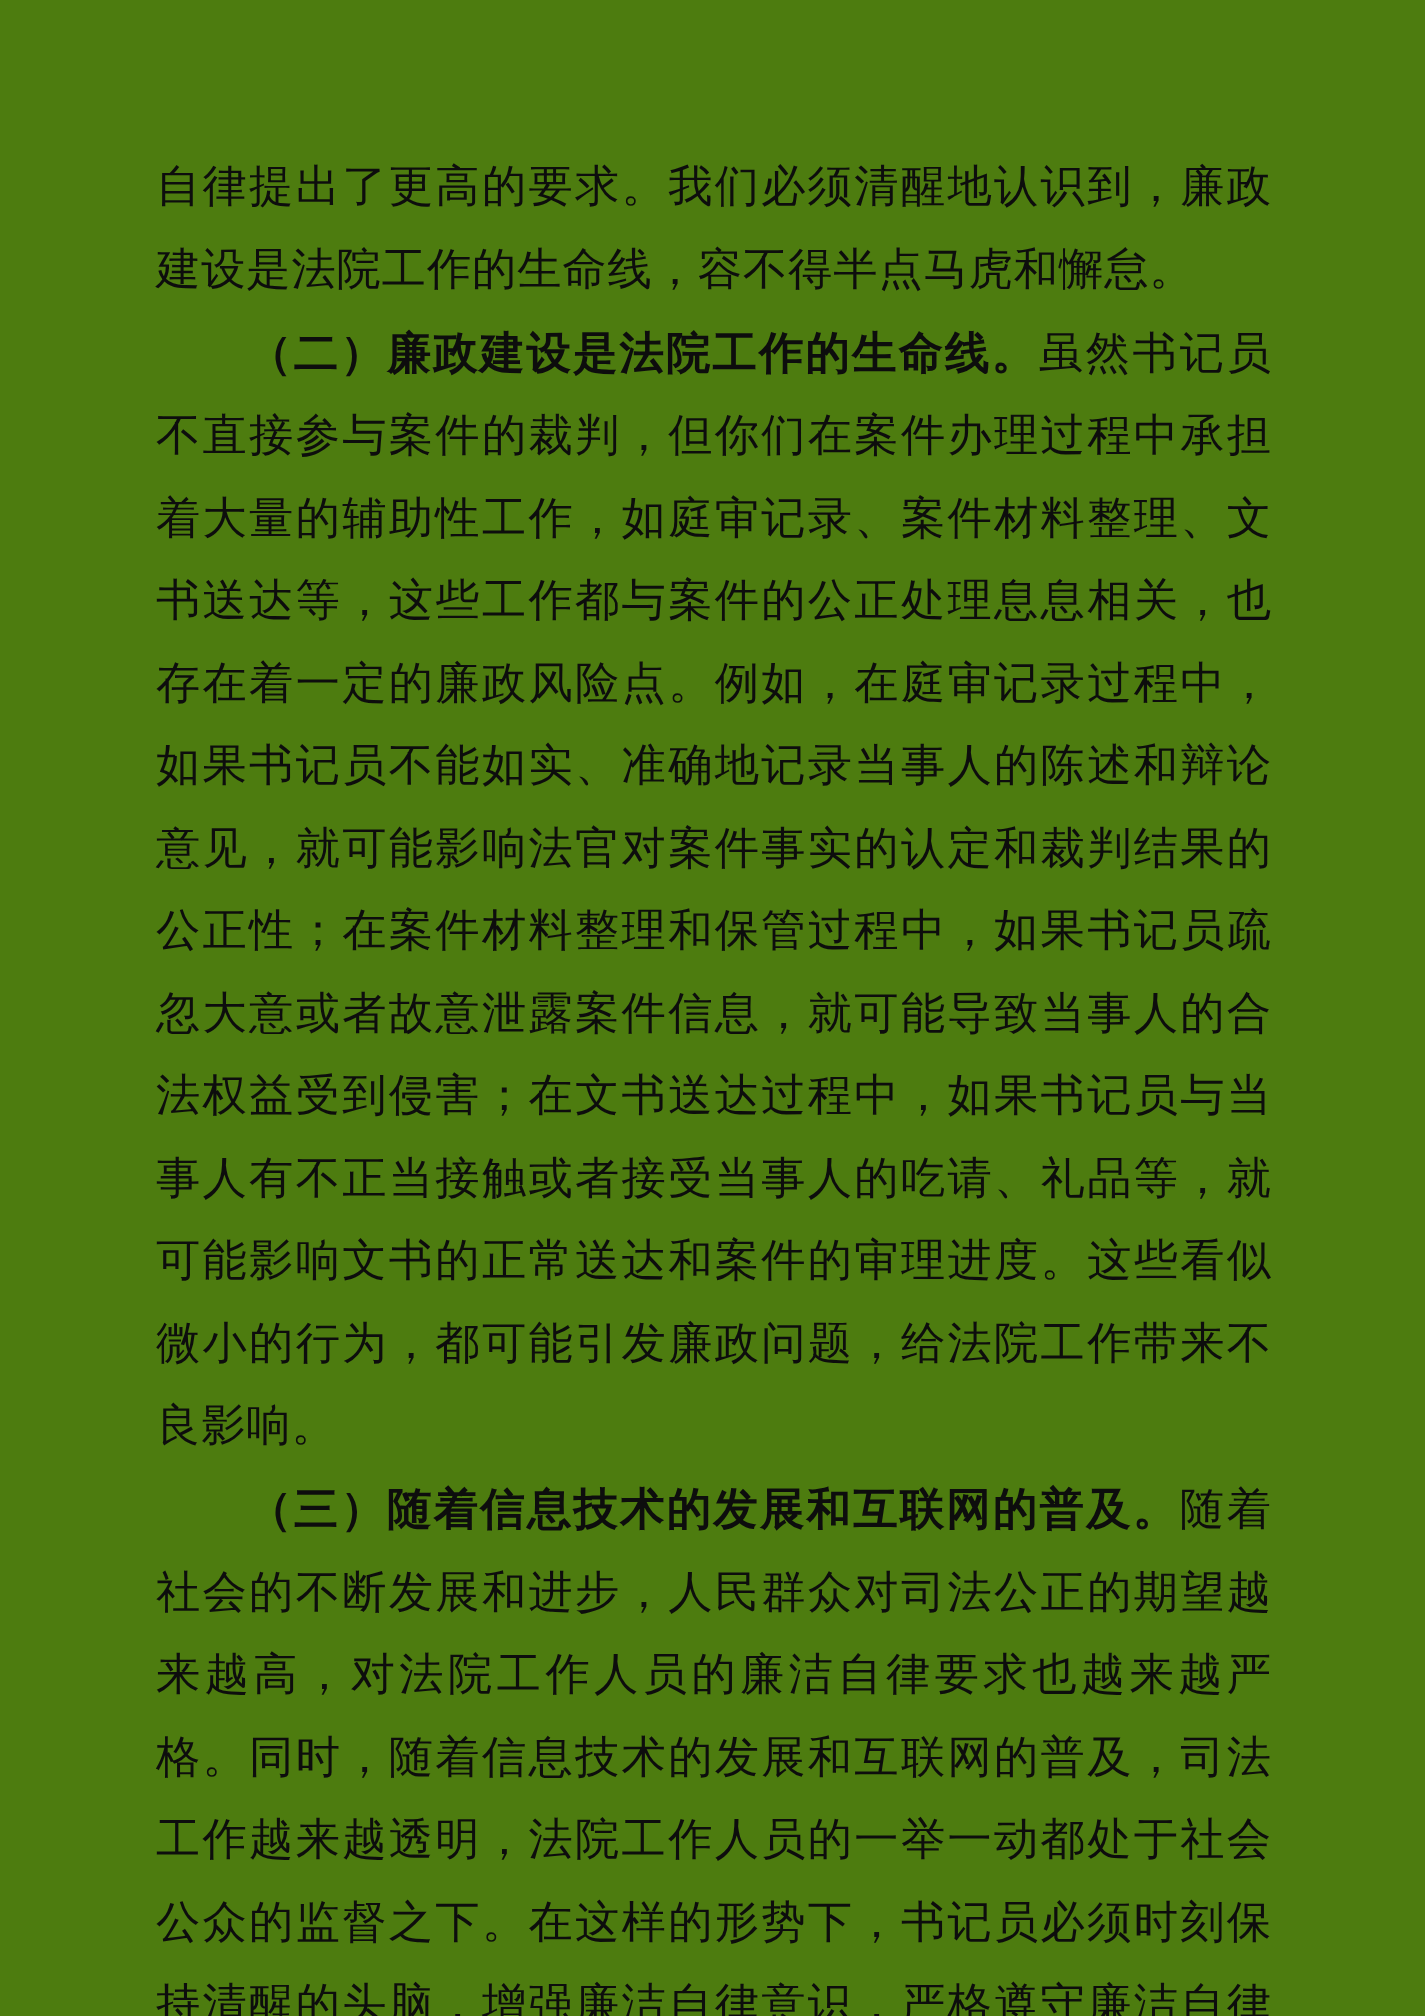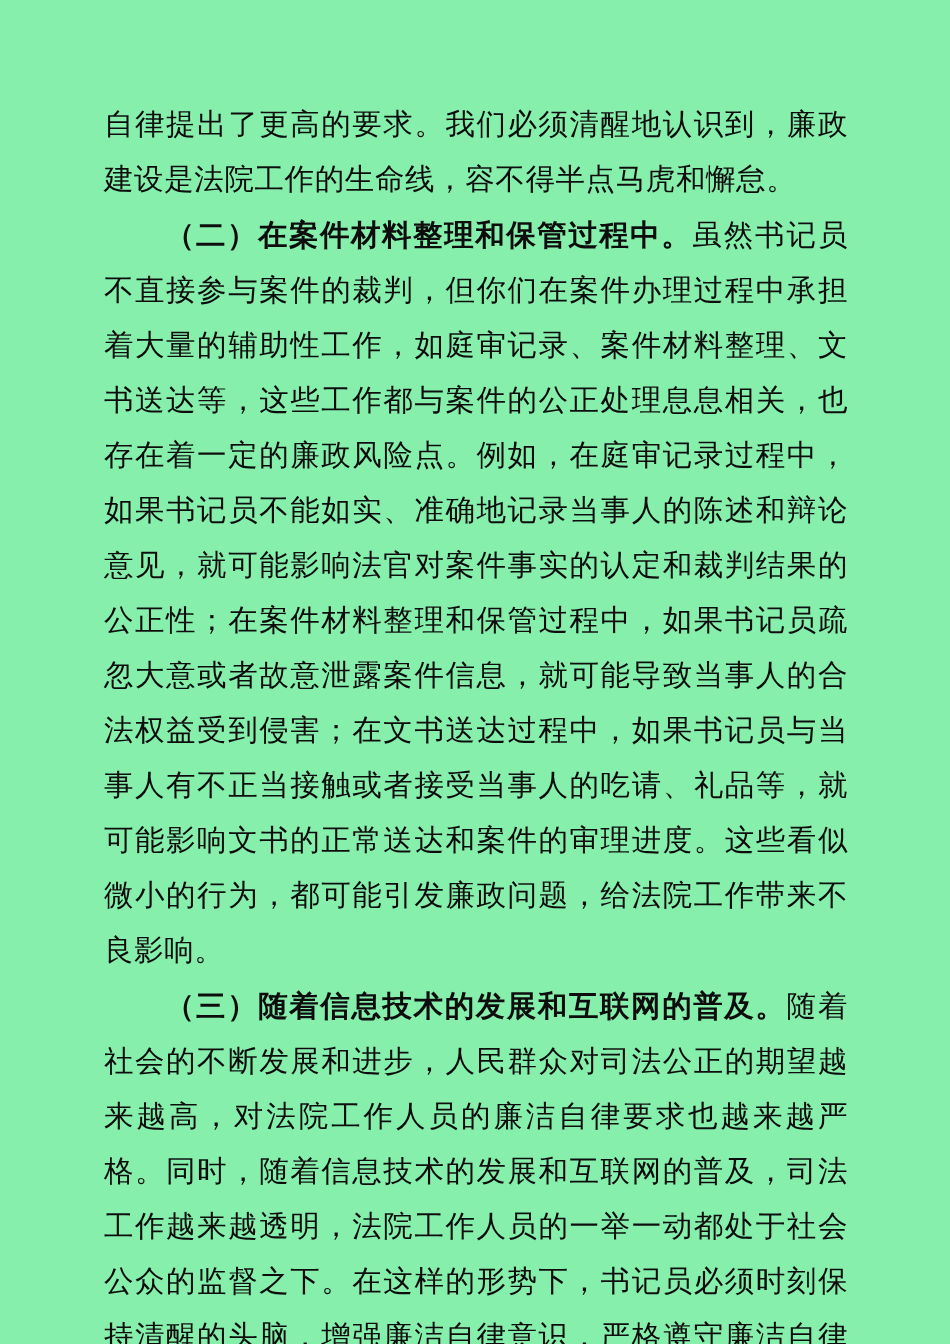--- a/index.html
+++ b/index.html
@@ -11,21 +11,21 @@
     width: 950px;
     height: 1344px;
     font-family: "DejaVu Serif", "Liberation Serif", serif;
     color: #0d0d0d;
     overflow: hidden;
   }
   .page {
     position: relative;
     width: 950px;
     height: 1344px;
-    background: #86efac;
+    background: #4d7c0f;
     box-sizing: border-box;
   }
   .content {
     position: absolute;
     left: 104px;
     top: 96px;
     width: 744px;
   }
   .para {
     margin: 0;
@@ -55,21 +55,21 @@
 <body>
 
 <div class="page">
   <div class="content">
 
     <p class="para">
       <span class="lead"></span><span>自律提出了更高的要求。我们必须清醒地认识到，廉政建设是法院工作的生命线，容不得半点马虎和懈怠。</span>
     </p>
 
     <p class="para indent">
-      <span class="lead">（二）在案件材料整理和保管过程中。</span><span>虽然书记员不直接参与案件的裁判，但你们在案件办理过程中承担着大量的辅助性工作，如庭审记录、案件材料整理、文书送达等，这些工作都与案件的公正处理息息相关，也存在着一定的廉政风险点。例如，在庭审记录过程中，如果书记员不能如实、准确地记录当事人的陈述和辩论意见，就可能影响法官对案件事实的认定和裁判结果的公正性；在案件材料整理和保管过程中，如果书记员疏忽大意或者故意泄露案件信息，就可能导致当事人的合法权益受到侵害；在文书送达过程中，如果书记员与当事人有不正当接触或者接受当事人的吃请、礼品等，就可能影响文书的正常送达和案件的审理进度。这些看似微小的行为，都可能引发廉政问题，给法院工作带来不良影响。</span>
+      <span class="lead">（二）廉政建设是法院工作的生命线。</span><span>虽然书记员不直接参与案件的裁判，但你们在案件办理过程中承担着大量的辅助性工作，如庭审记录、案件材料整理、文书送达等，这些工作都与案件的公正处理息息相关，也存在着一定的廉政风险点。例如，在庭审记录过程中，如果书记员不能如实、准确地记录当事人的陈述和辩论意见，就可能影响法官对案件事实的认定和裁判结果的公正性；在案件材料整理和保管过程中，如果书记员疏忽大意或者故意泄露案件信息，就可能导致当事人的合法权益受到侵害；在文书送达过程中，如果书记员与当事人有不正当接触或者接受当事人的吃请、礼品等，就可能影响文书的正常送达和案件的审理进度。这些看似微小的行为，都可能引发廉政问题，给法院工作带来不良影响。</span>
     </p>
 
     <p class="para indent">
       <span class="lead">（三）随着信息技术的发展和互联网的普及。</span><span>随着社会的不断发展和进步，人民群众对司法公正的期望越来越高，对法院工作人员的廉洁自律要求也越来越严格。同时，随着信息技术的发展和互联网的普及，司法工作越来越透明，法院工作人员的一举一动都处于社会公众的监督之下。在这样的形势下，书记员必须时刻保持清醒的头脑，增强廉洁自律意识，严格遵守廉洁自律的各项规定，自觉抵制各种诱惑和腐败行为。要树立正确的世界观、人生观和价值</span>
     </p>
 
   </div>
 </div>
 
 </body></html>

